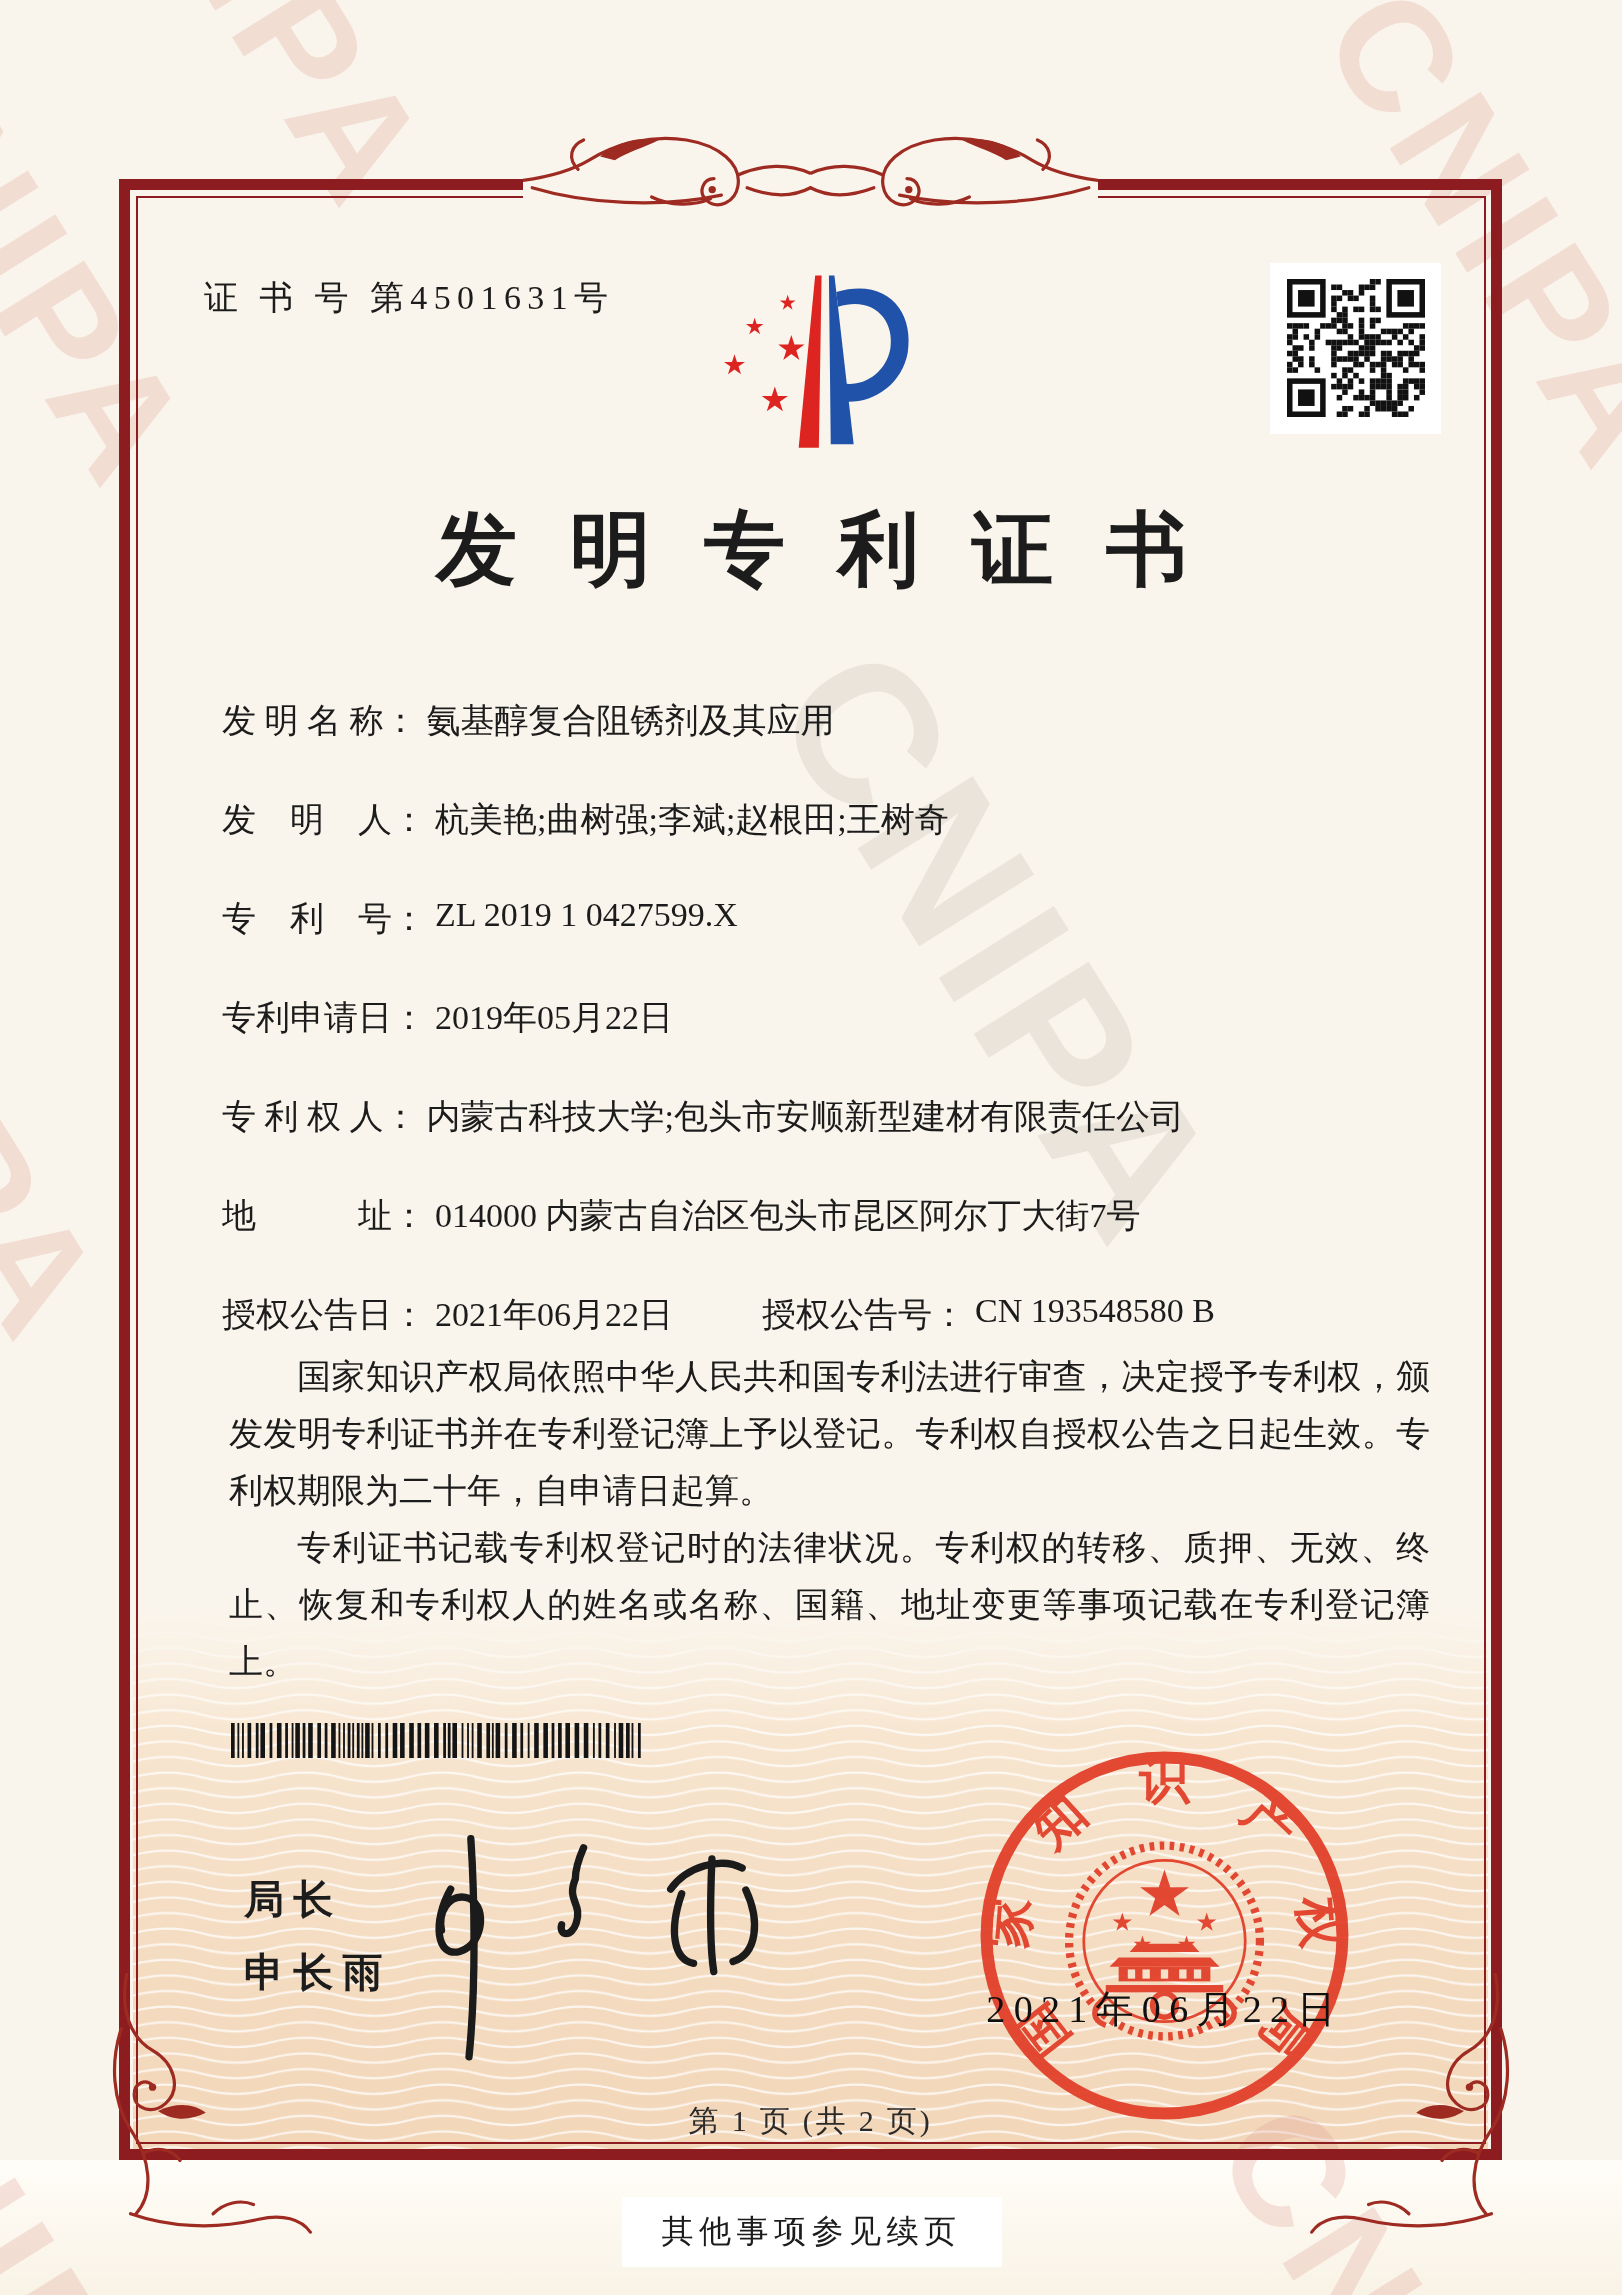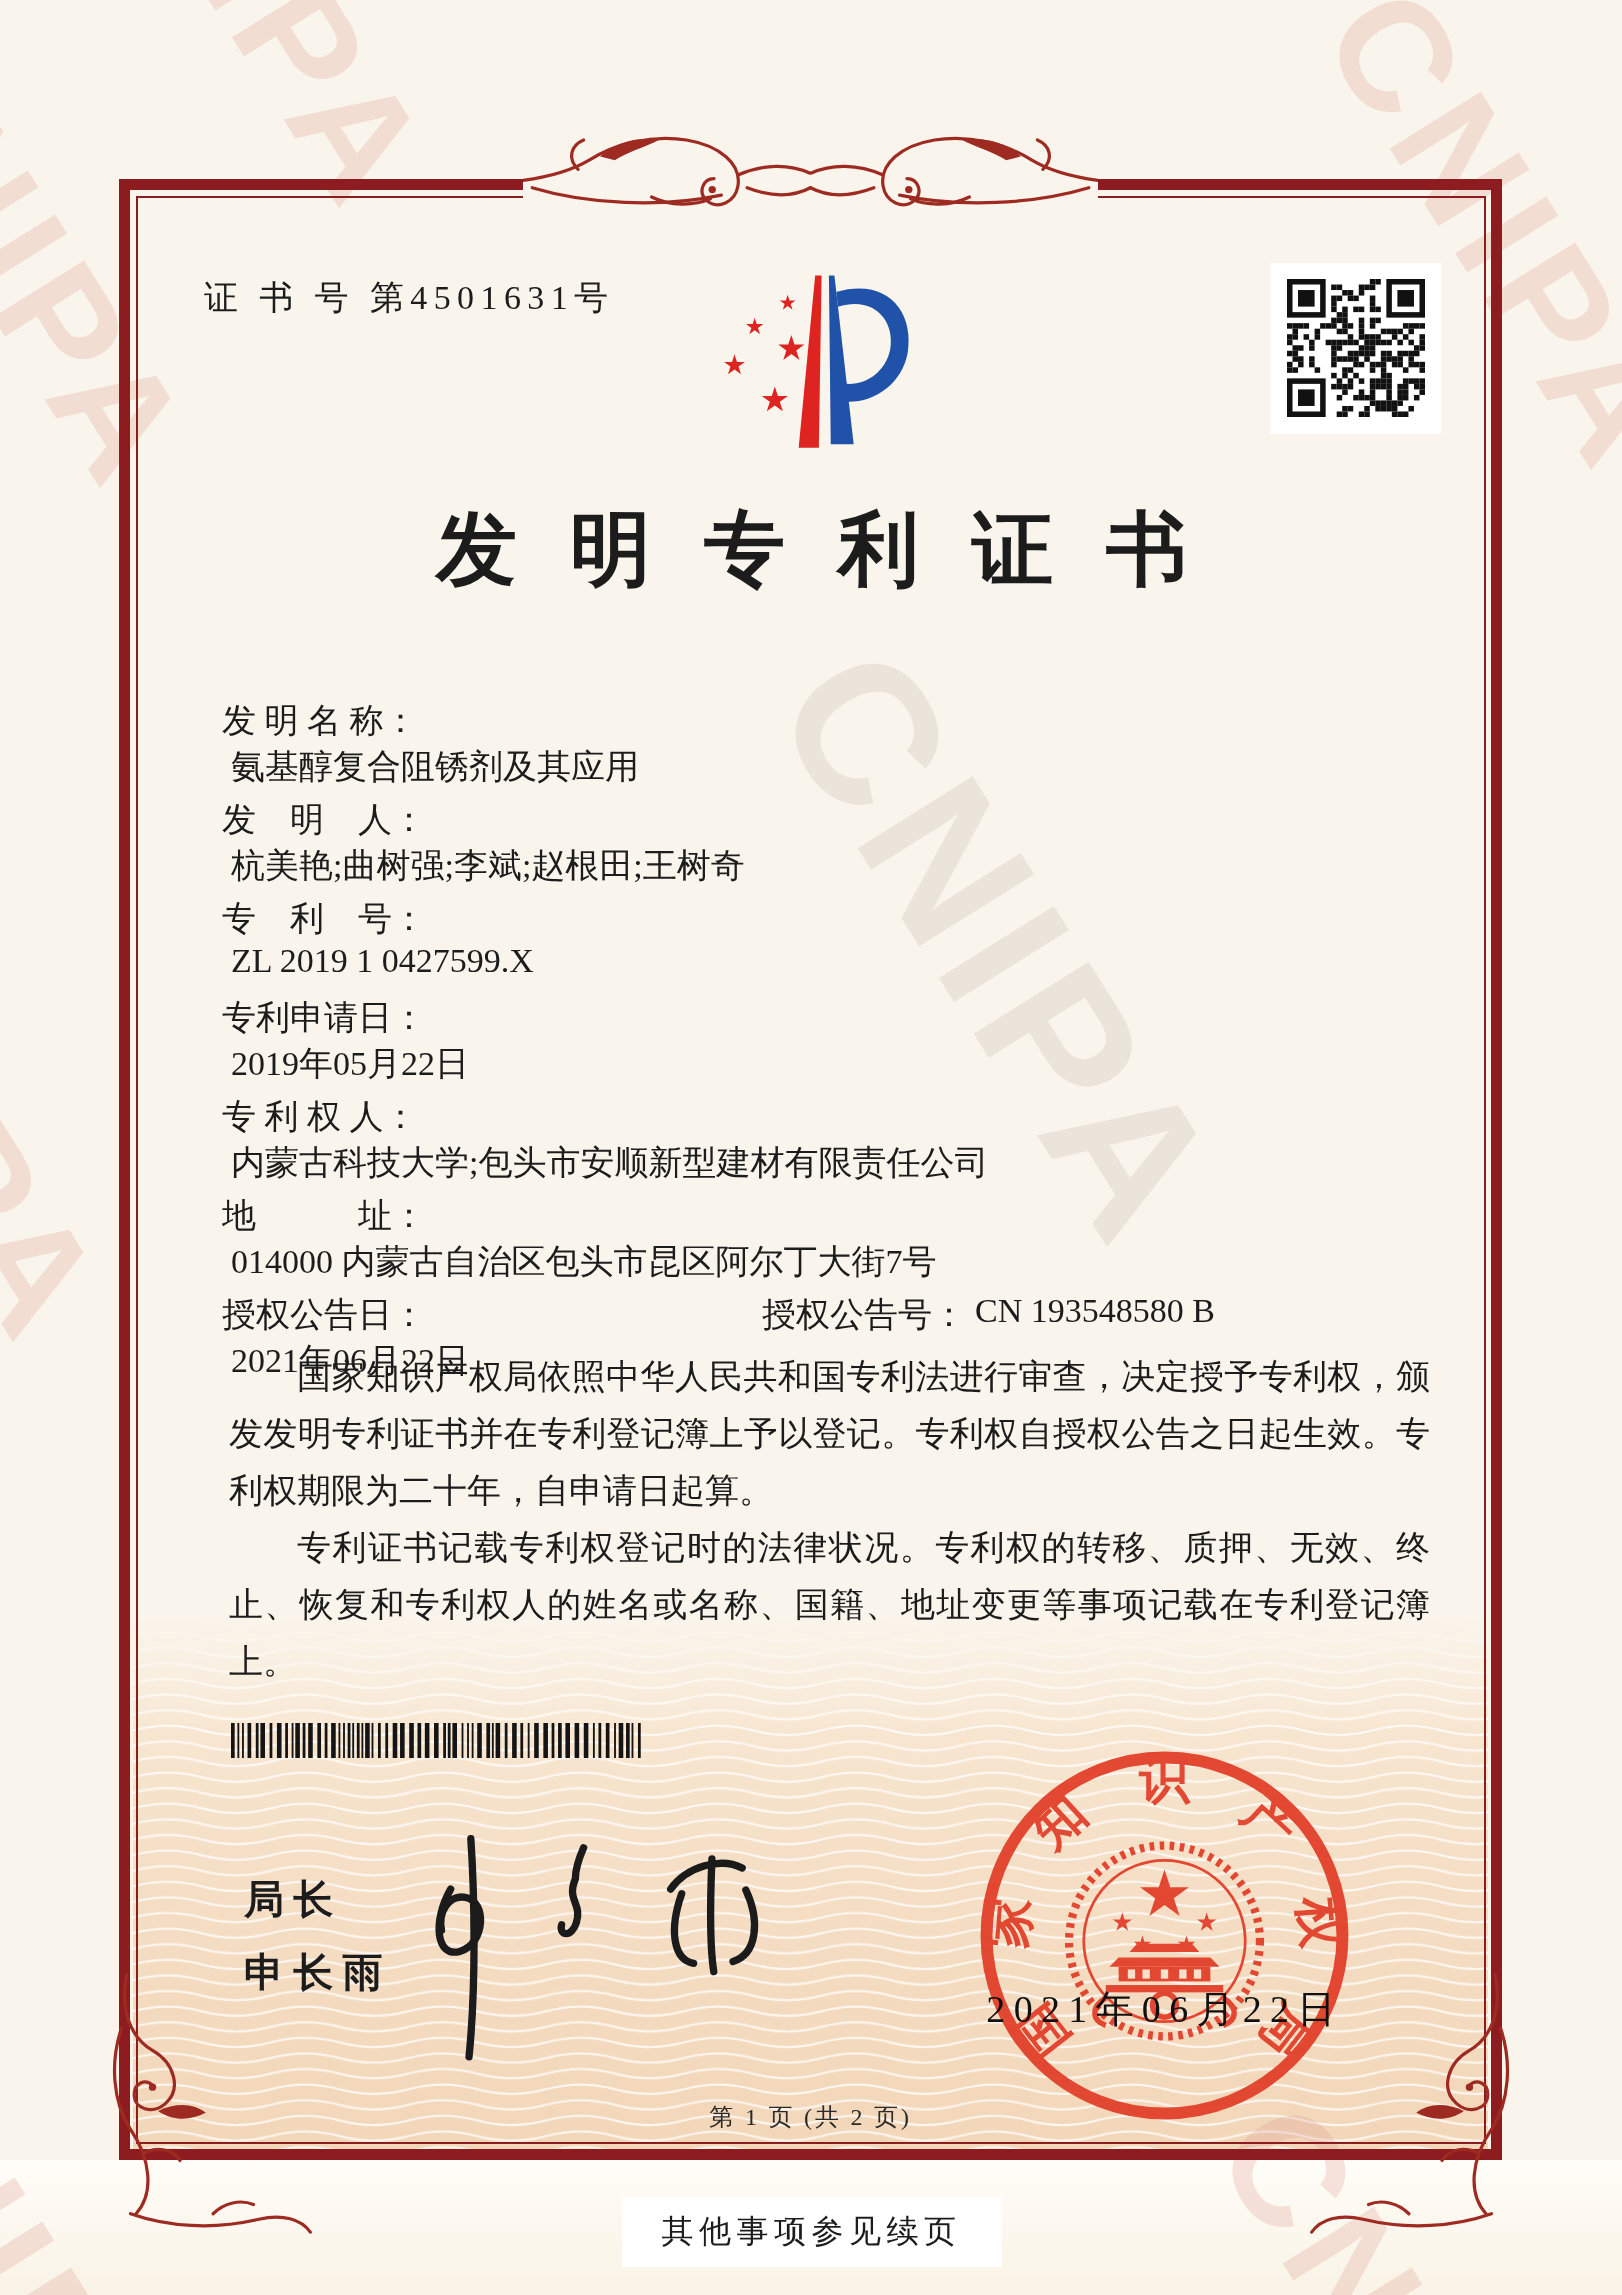--- a/index.html
+++ b/index.html
@@ -26,32 +26,32 @@
   
   .frame{position:absolute;left:119px;top:179px;width:1383px;height:1981px;box-sizing:border-box;
          border:11px solid #8c1c20;}
   .frame::after{content:"";position:absolute;inset:5.5px;border:2.8px solid #8c1c20;}
 
   
   .cert-no{position:absolute;left:204px;top:275px;font-size:34px;letter-spacing:6.4px;}
   .title{position:absolute;left:0;top:496px;width:100%;text-align:center;font-size:81px;
          font-weight:700;letter-spacing:53px;padding-left:53px;box-sizing:border-box;}
   .fields{position:absolute;left:222px;top:698px;width:1203px;font-size:34px;}
-  .frow{height:99px;display:flex;align-items:flex-start;position:relative;flex-direction:column;}
+  .frow{height:99px;display:flex;align-items:flex-start;position:relative;}
   .flabel{white-space:pre;}
   .fvalue{margin-left:9px;white-space:pre;}
   .grant-b{position:absolute;left:540px;top:0;display:flex;}
   .paras{position:absolute;left:229px;top:1348px;width:1201px;font-size:34px;line-height:57px;
          text-align:justify;}
   .paras p{margin:0;text-indent:2em;}
 
   .signer{position:absolute;left:244px;font-family:"Liberation Sans","DejaVu Sans",sans-serif;
           font-weight:600;font-size:40px;letter-spacing:9.2px;}
   .pageinfo{position:absolute;left:119px;top:2101px;width:1383px;text-align:center;
-            font-size:24px;letter-spacing:2.8px;color:#2a2a2a;}
+            font-size:30px;letter-spacing:2.8px;color:#2a2a2a;}
   .footnote{position:absolute;left:50%;top:2197px;transform:translateX(-50%);
             background:#ffffff;padding:13px 40px;font-size:32px;letter-spacing:5.5px;text-align:center;}
 
   
   .seal-date{position:absolute;left:961px;top:1984px;width:408px;text-align:center;
              font-size:38px;letter-spacing:8.3px;color:#101010;}
   .seal-char{font-size:55px;font-weight:700;fill:#e2402a;font-family:"Liberation Serif",serif;}
 
   .qr-patch{position:absolute;left:1270px;top:263px;width:171px;height:171px;background:#fff;}
 </style>

